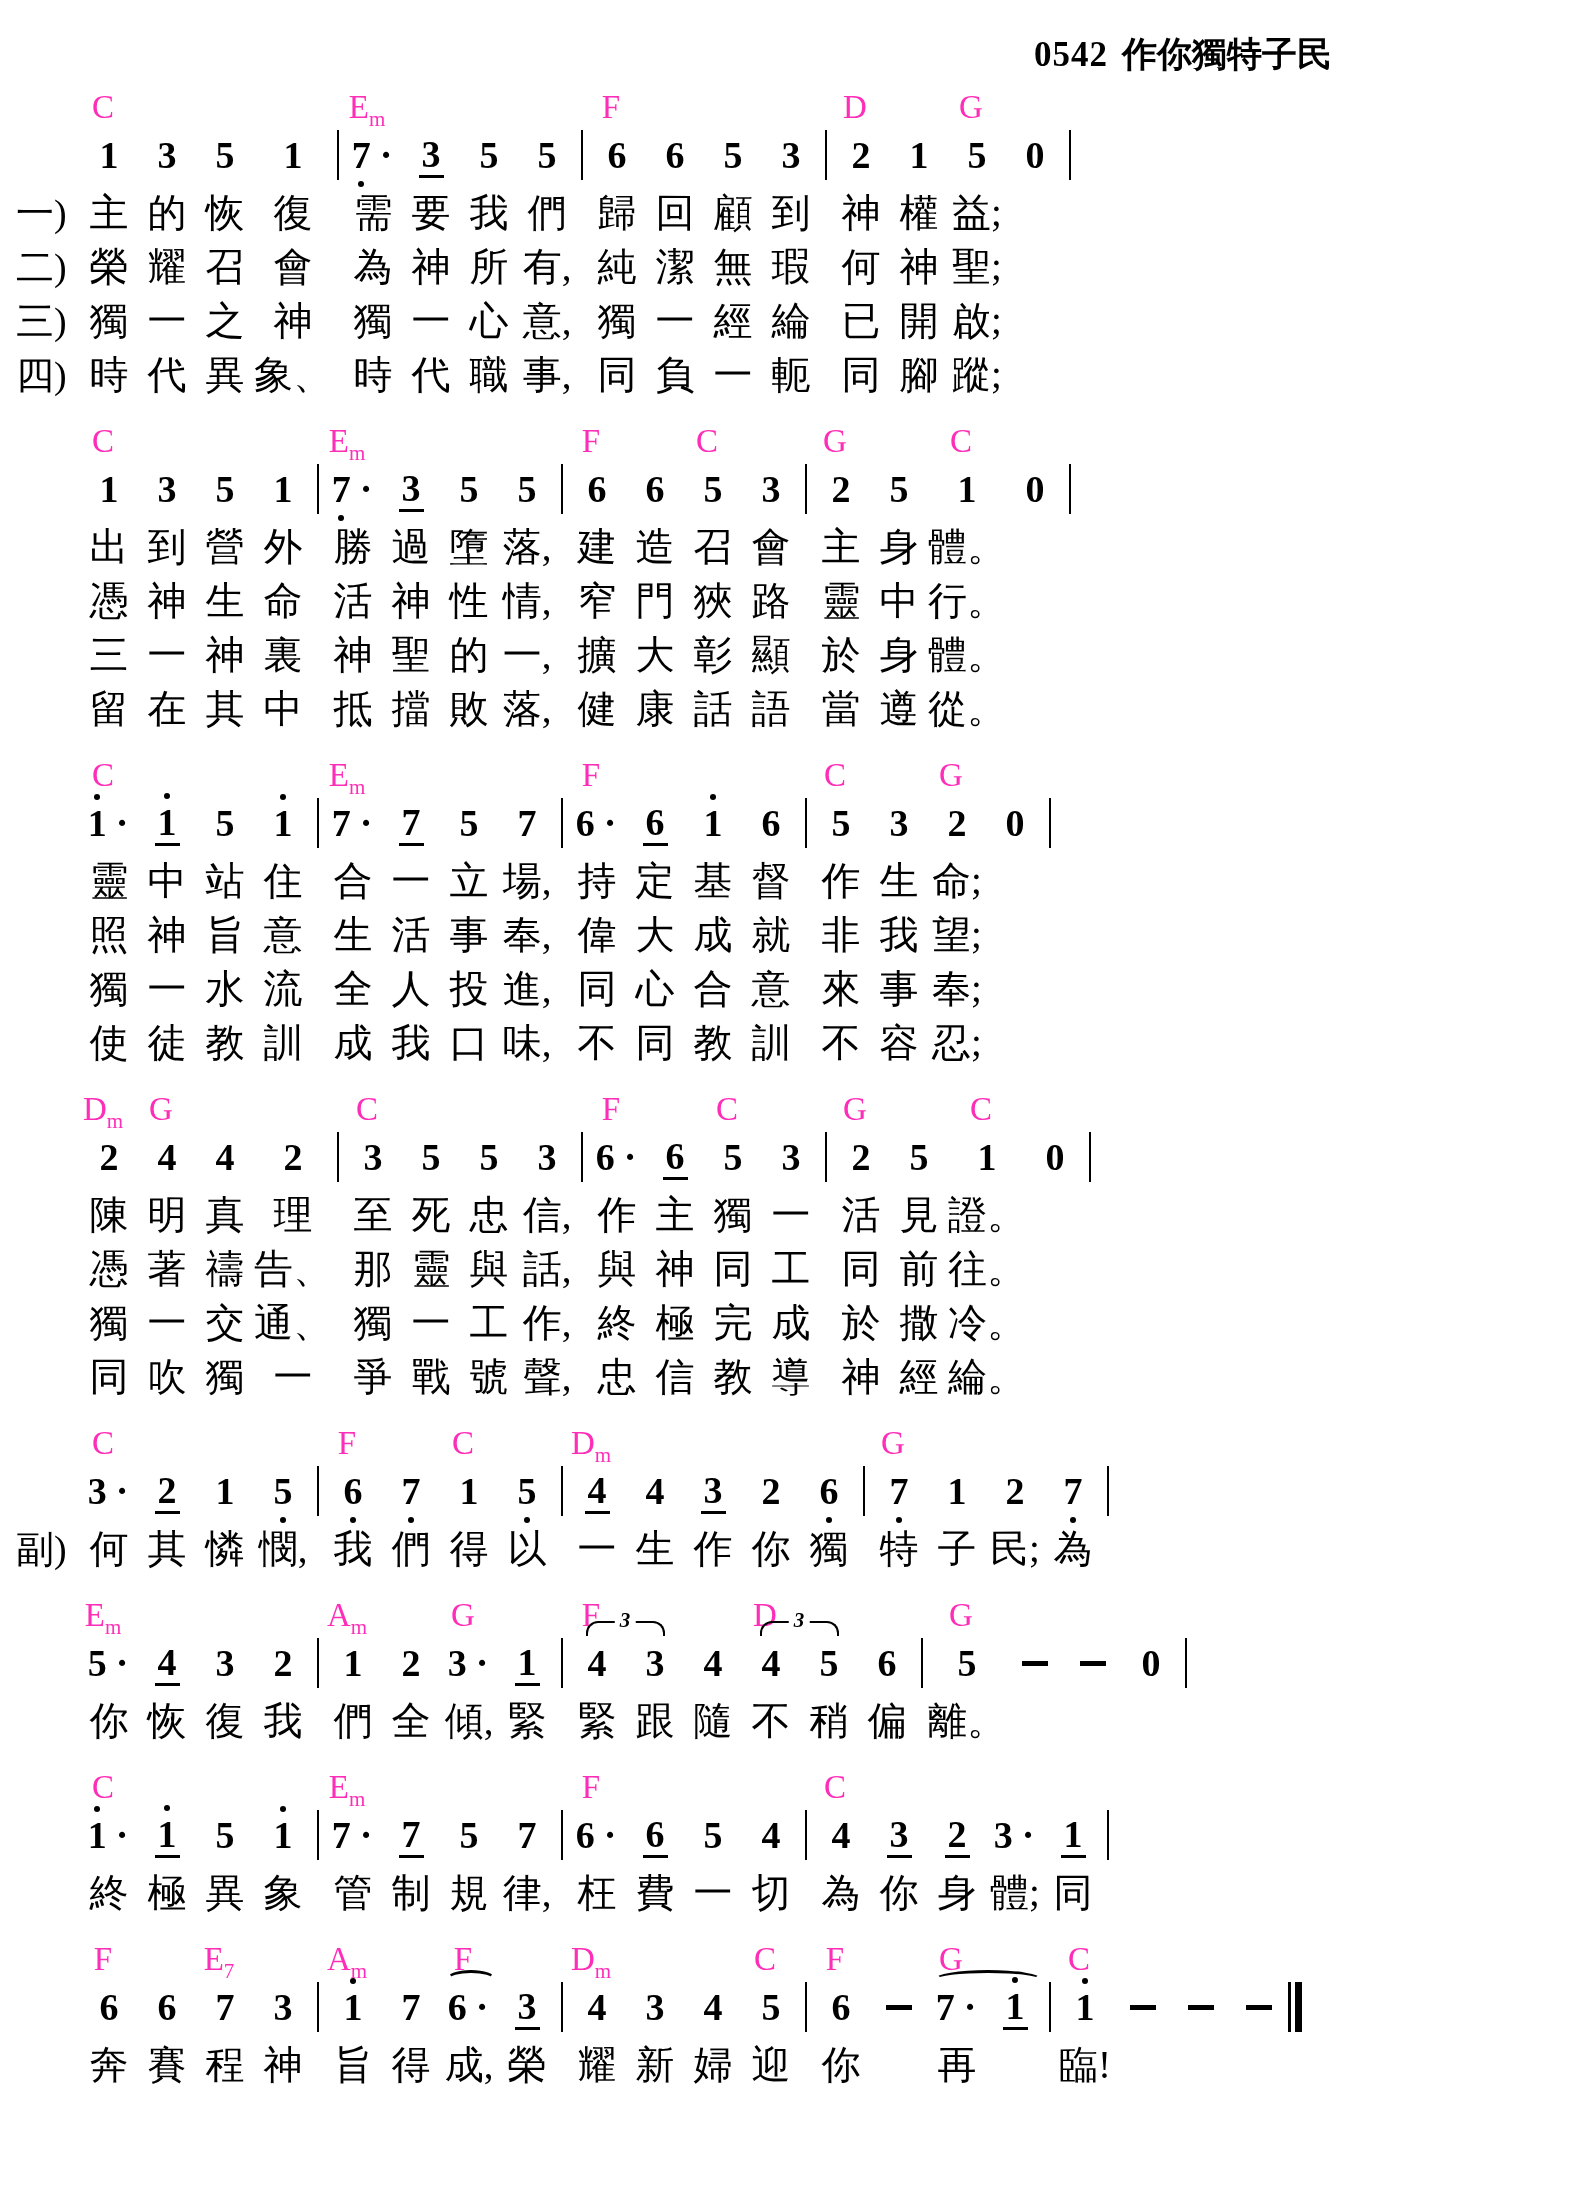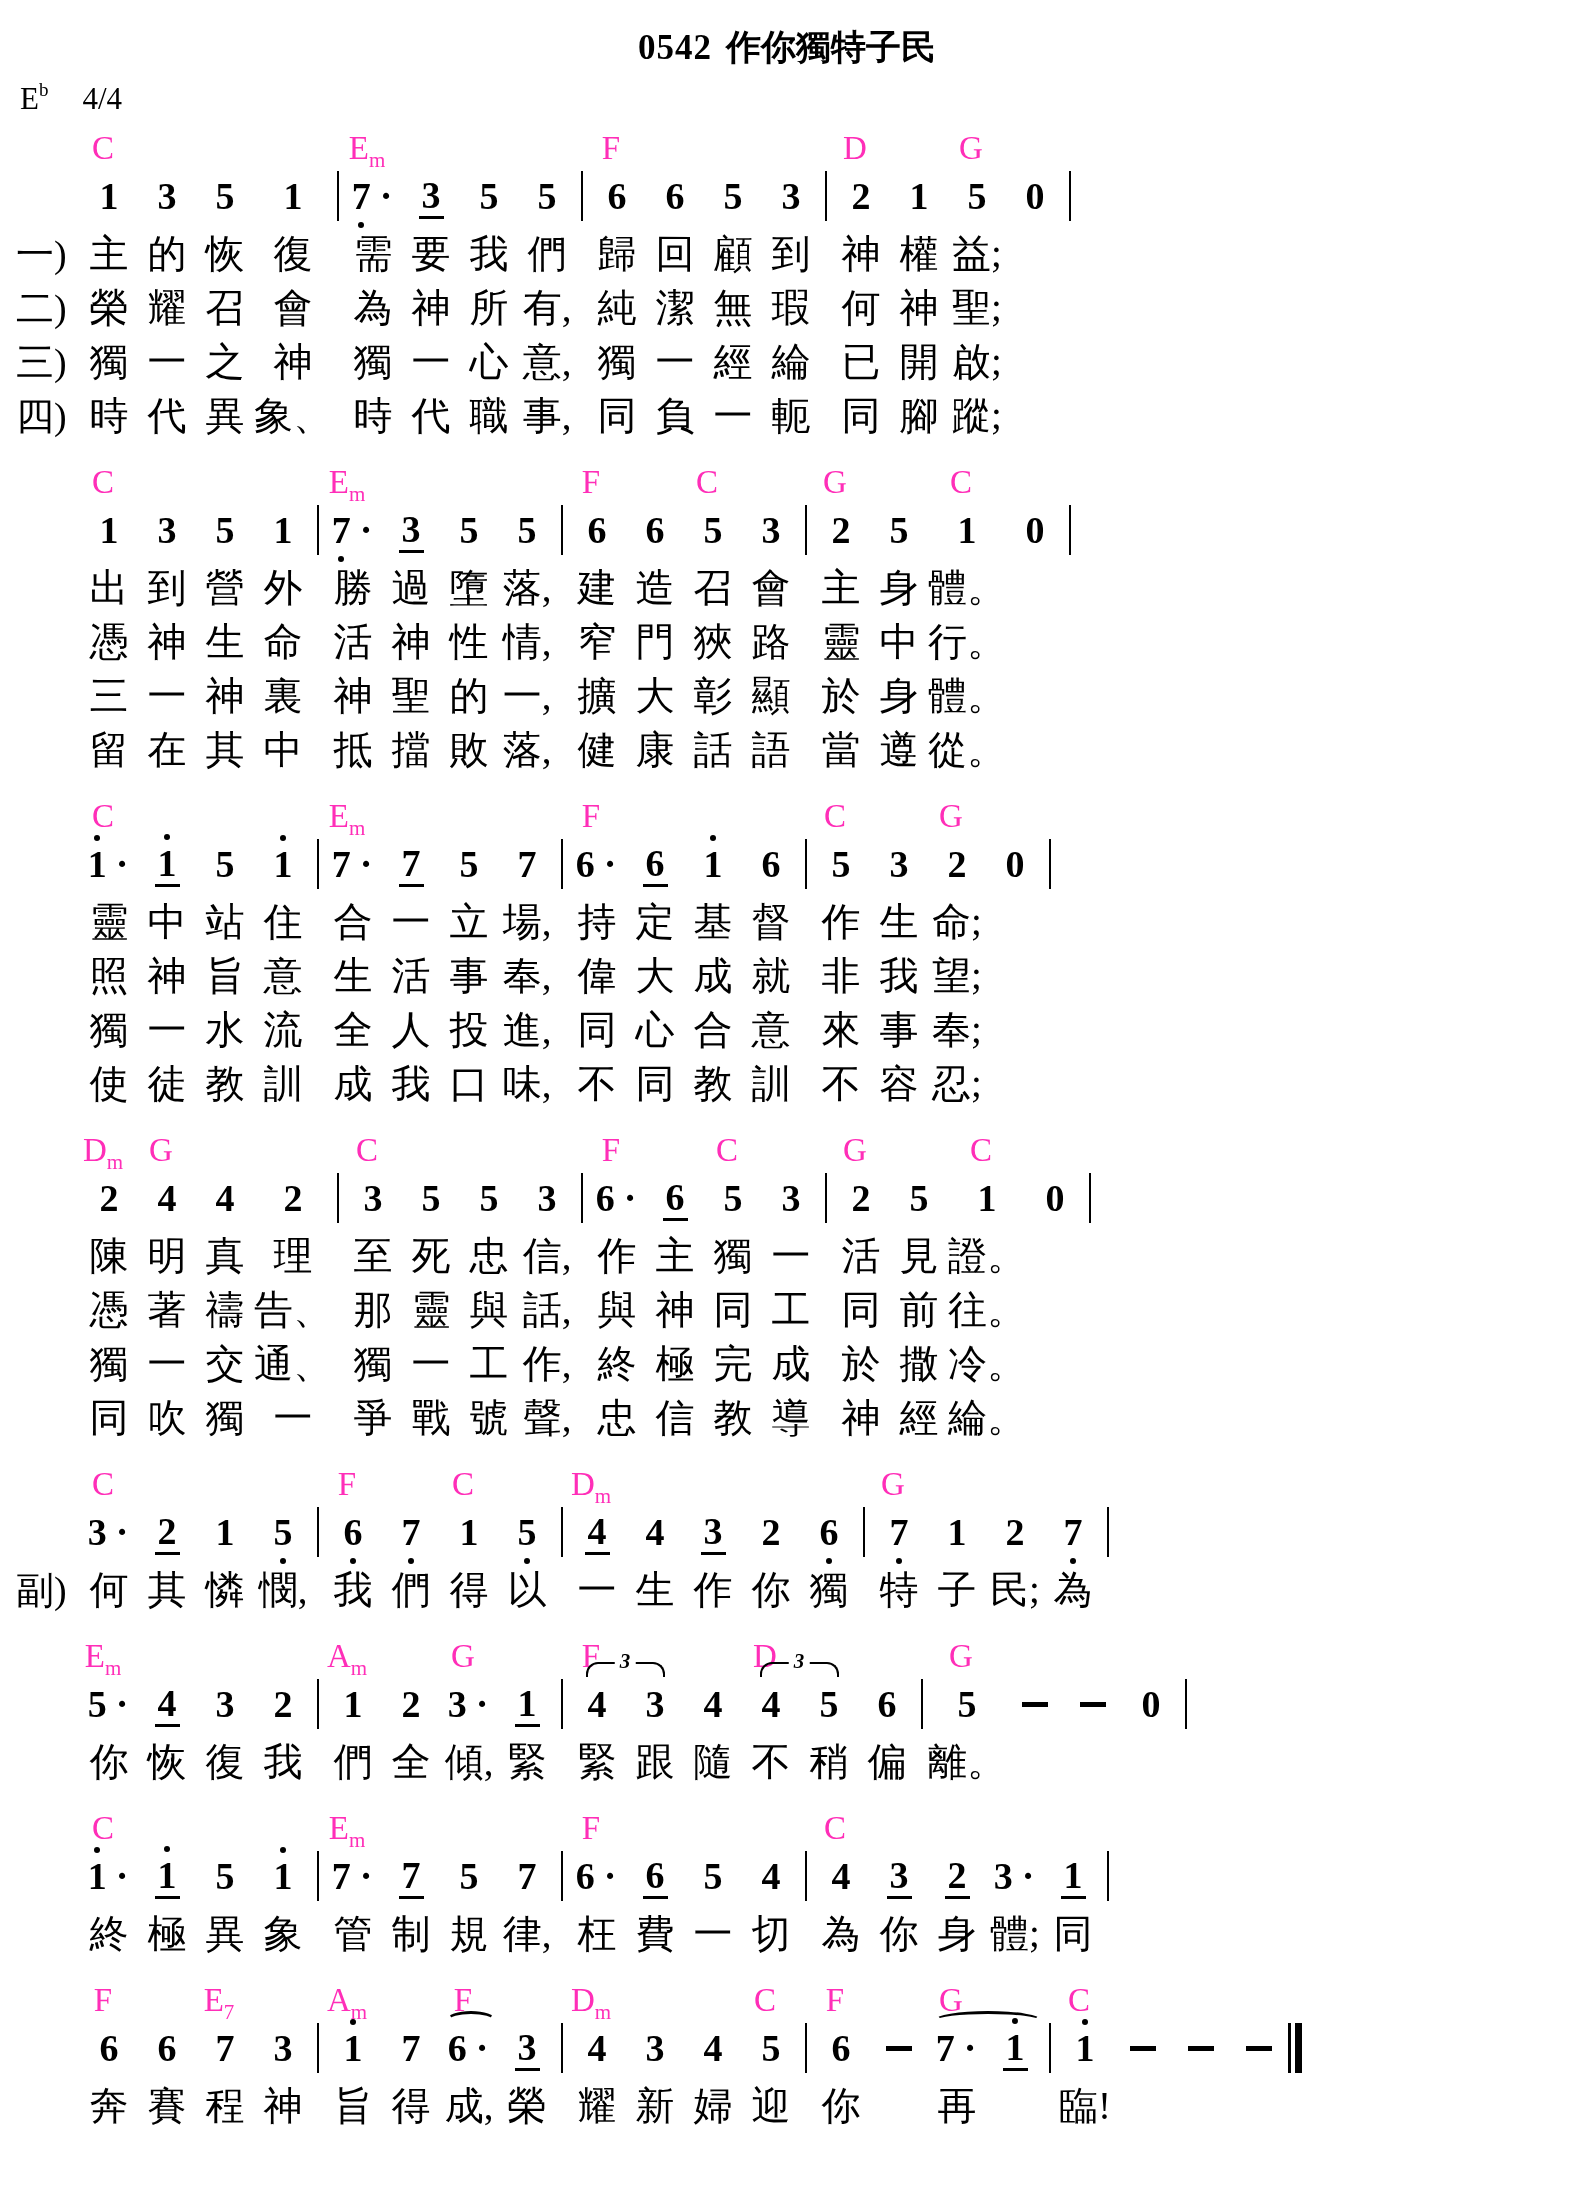--- a/index.html
+++ b/index.html
@@ -1,18 +1,18 @@
 <!DOCTYPE html>
 <html style="--chord: #ff2eb8;"><head>
 <meta charset="utf-8">
 <style>
   html,body{margin:0;padding:0;background:#fff;color:#000;}
   body{width:1570px;min-height:2200px;font-family:"Liberation Serif",serif;}
   .page{padding:12px 10px 10px 14px;}
-  .title{width:1090px;margin:12px auto 0;text-align:center;font-weight:bold;font-size:35px;white-space:nowrap;}
+  .title{width:1090px;margin:19px auto 0;text-align:right;font-weight:bold;font-size:35px;white-space:nowrap;}
   .title .num{letter-spacing:1px;margin-right:14px;}
   .keysig{font-size:31px;margin:10px 0 2px 6px;}
   .keysig sup{font-size:19px;position:relative;top:-2px;}
   .keysig .ts{margin-left:34px;}
   table.system{border-collapse:collapse;margin:0 0 10px 2px;}
   td{padding:0;text-align:center;vertical-align:bottom;}
   td.pfx{min-width:62px;text-align:left;font-size:38px;white-space:nowrap;padding-right:2px;}
   .chord-row td{height:46px;vertical-align:bottom;}
   .chord{color:var(--chord,#ff2eb8);font-size:33px;line-height:1;display:inline-block;transform:translateX(-6px);}
   .chord sub{font-size:21px;line-height:0;}
@@ -38,23 +38,20 @@
   .arc{position:absolute;left:2px;width:92%;top:-17px;height:13px;border:2px solid transparent;border-top:3px solid #000;border-radius:50%;}
   .arc.wide{width:210%;}
 </style>
 </head>
 <body>
 
 <div class="page">
   <div class="title">
     <span class="num">0542</span><span>作你獨特子民</span>
   </div>
-  <div class="keysig">
-    <span>E</span><sup>b</sup><span class="ts">4/4</span>
-  </div>
   <div>
       <table class="system">
         <tbody>
           <tr class="chord-row">
             <td class="pfx"></td>
             <td><span class="chord">C</span></td>
             <td></td>
             <td></td>
             <td></td>
             <td class="bc"></td>

